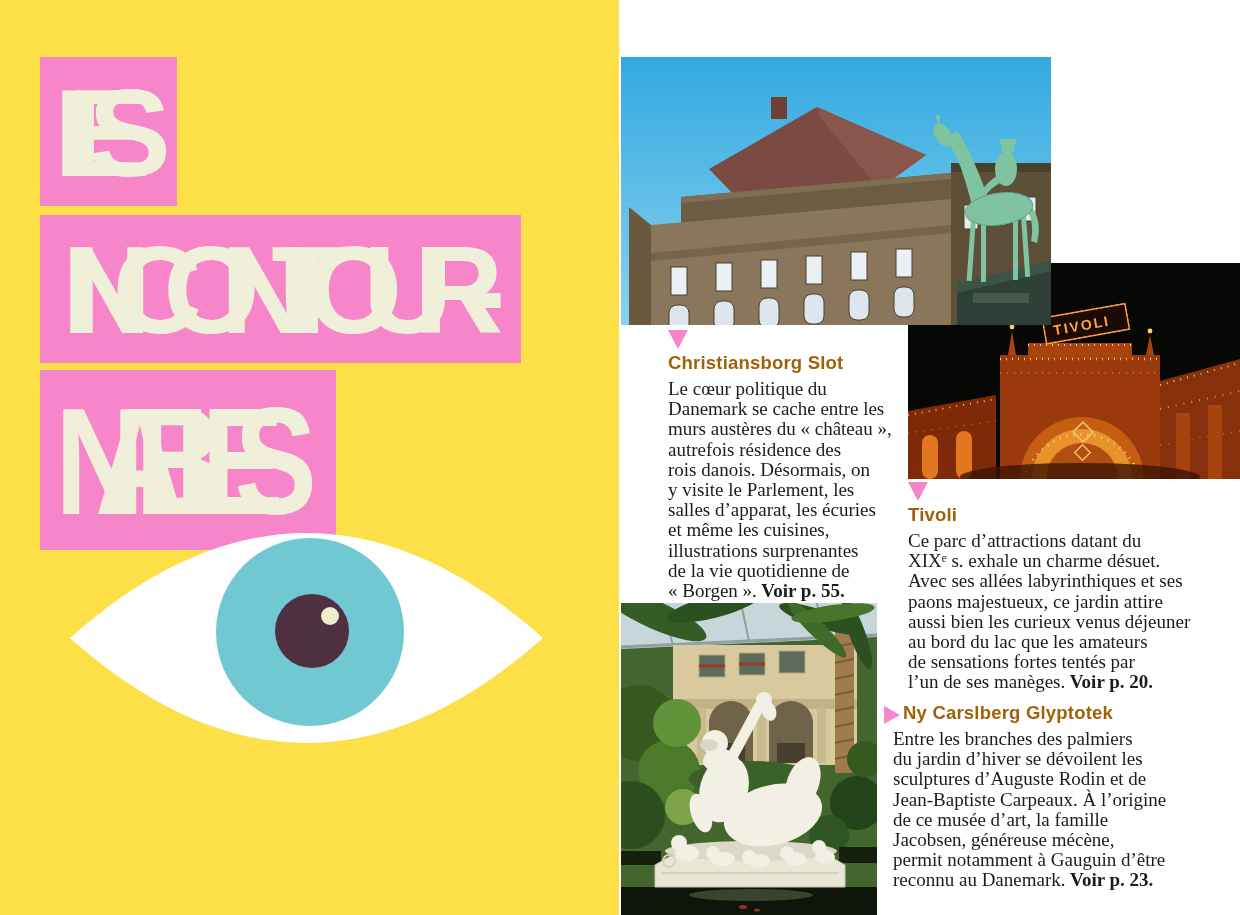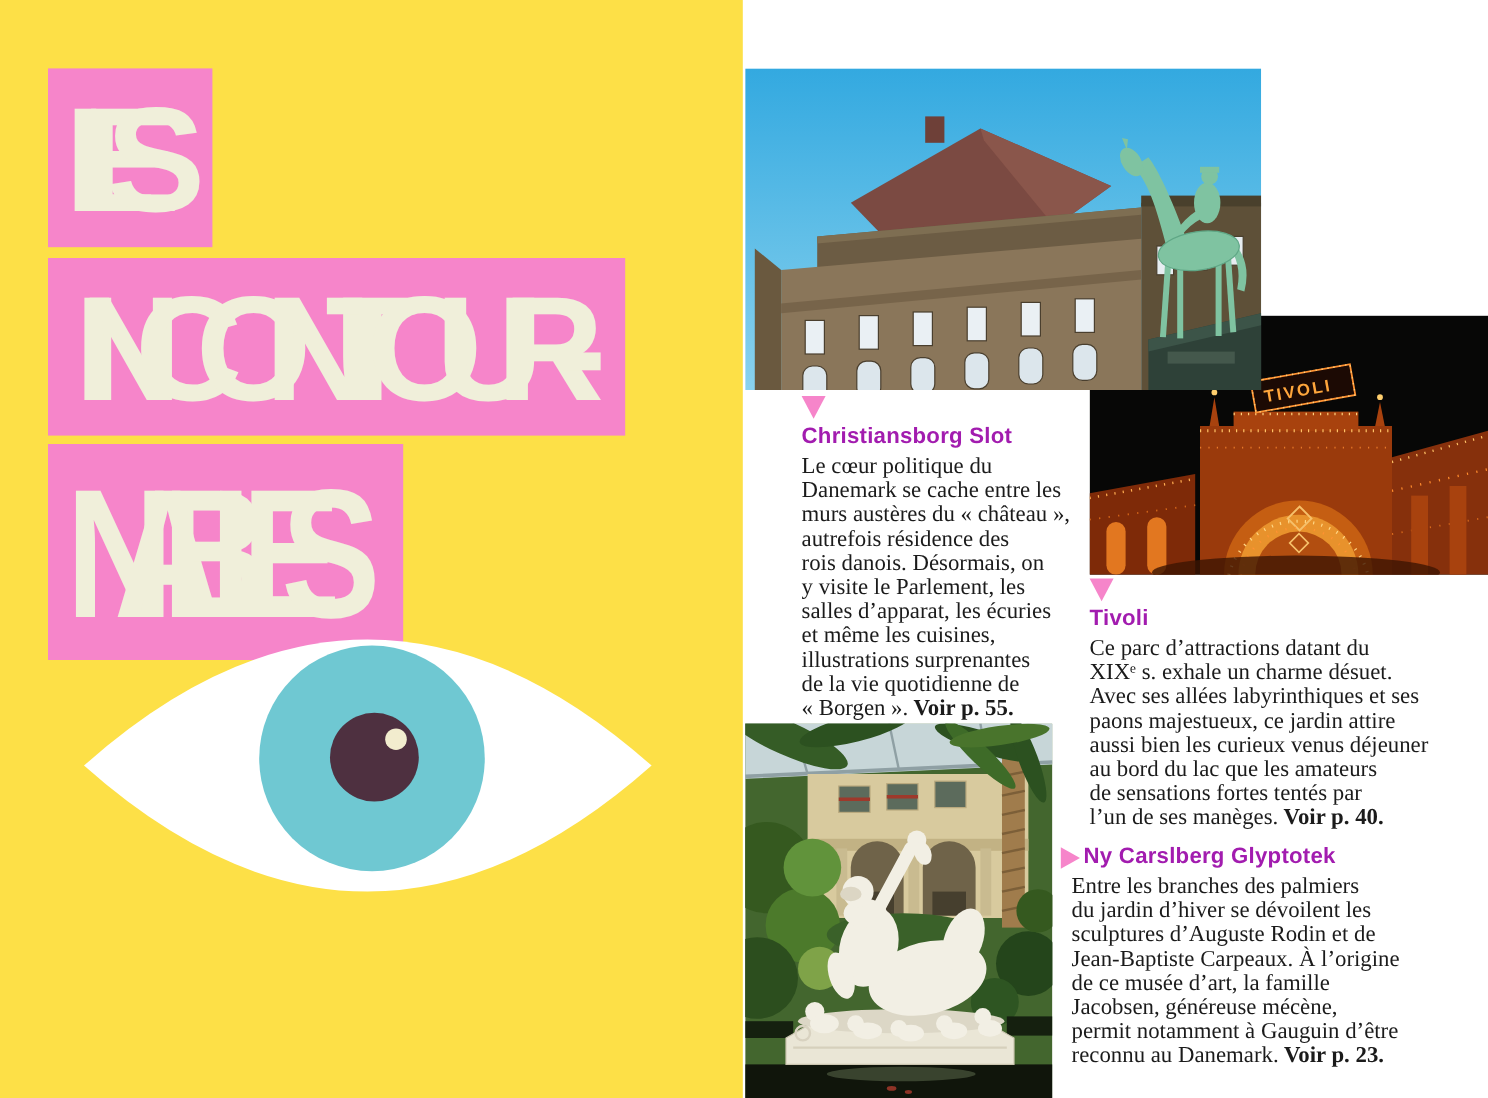--- a/index.html
+++ b/index.html
@@ -33,21 +33,21 @@
   .photo{display:block;}
   .ph-christiansborg{left:621px;top:57px;width:430px;height:268px;z-index:3;}
   .ph-tivoli{left:908px;top:263px;width:332px;height:216px;z-index:2;}
   .ph-glyptotek{left:621px;top:603px;width:256px;height:312px;z-index:1;}
 
   
   .sec{z-index:4;}
   .sec-christiansborg{left:668px;top:330px;width:250px;}
   .sec-tivoli{left:908px;top:482px;width:305px;}
   .sec-glyptotek{left:884px;top:700px;width:330px;}
-  .sec h3{margin:2px 0 5px;font-size:18.5px;line-height:22px;color:#a21caf;
+  .sec h3{margin:2px 0 5px;font-size:18.5px;line-height:22px;color:#a16207;
         letter-spacing:.2px;font-family:"Liberation Sans", sans-serif;}
   .tri-down{width:0;height:0;border-left:10px solid transparent;
         border-right:10px solid transparent;border-top:19px solid #F685CA;
         margin-bottom:3px;}
   .tri-right{width:0;height:0;border-top:9px solid transparent;
         border-bottom:9px solid transparent;border-left:16px solid #F685CA;}
   .head-row{display:flex;align-items:center;gap:3px;}
   p.body{margin:0;font-family:"Liberation Serif", serif;font-size:19px;
         line-height:20.2px;color:#1B1B1B;white-space:nowrap;}
   .sec-glyptotek p.body{margin-left:9px;}
@@ -289,21 +289,21 @@
 
   <section class="abs sec sec-christiansborg">
     <div class="tri-down"></div>
     <h3>Christiansborg Slot</h3>
     <p class="body">Le cœur politique du<br>Danemark se cache entre les<br>murs austères du « château »,<br>autrefois résidence des<br>rois danois. Désormais, on<br>y visite le Parlement, les<br>salles d’apparat, les écuries<br>et même les cuisines,<br>illustrations surprenantes<br>de la vie quotidienne de<br>« Borgen ».<span class="voir"> Voir p. 55.</span></p>
   </section>
 
   <section class="abs sec sec-tivoli">
     <div class="tri-down"></div>
     <h3>Tivoli</h3>
-    <p class="body">Ce parc d’attractions datant du<br>XIXᵉ s. exhale un charme désuet.<br>Avec ses allées labyrinthiques et ses<br>paons majestueux, ce jardin attire<br>aussi bien les curieux venus déjeuner<br>au bord du lac que les amateurs<br>de sensations fortes tentés par<br>l’un de ses manèges.<span class="voir"> Voir p. 40.</span></p>
+    <p class="body">Ce parc d’attractions datant du<br>XIXᵉ s. exhale un charme désuet.<br>Avec ses allées labyrinthiques et ses<br>paons majestueux, ce jardin attire<br>aussi bien les curieux venus déjeuner<br>au bord du lac que les amateurs<br>de sensations fortes tentés par<br>l’un de ses manèges.<span class="voir"> Voir p. 20.</span></p>
   </section>
 
   <section class="abs sec sec-glyptotek">
     <div class="head-row">
       <div class="tri-right"></div>
       <h3>Ny Carslberg Glyptotek</h3>
     </div>
     <p class="body">Entre les branches des palmiers<br>du jardin d’hiver se dévoilent les<br>sculptures d’Auguste Rodin et de<br>Jean-Baptiste Carpeaux. À l’origine<br>de ce musée d’art, la famille<br>Jacobsen, généreuse mécène,<br>permit notamment à Gauguin d’être<br>reconnu au Danemark.<span class="voir"> Voir p. 23.</span></p>
   </section>
 

